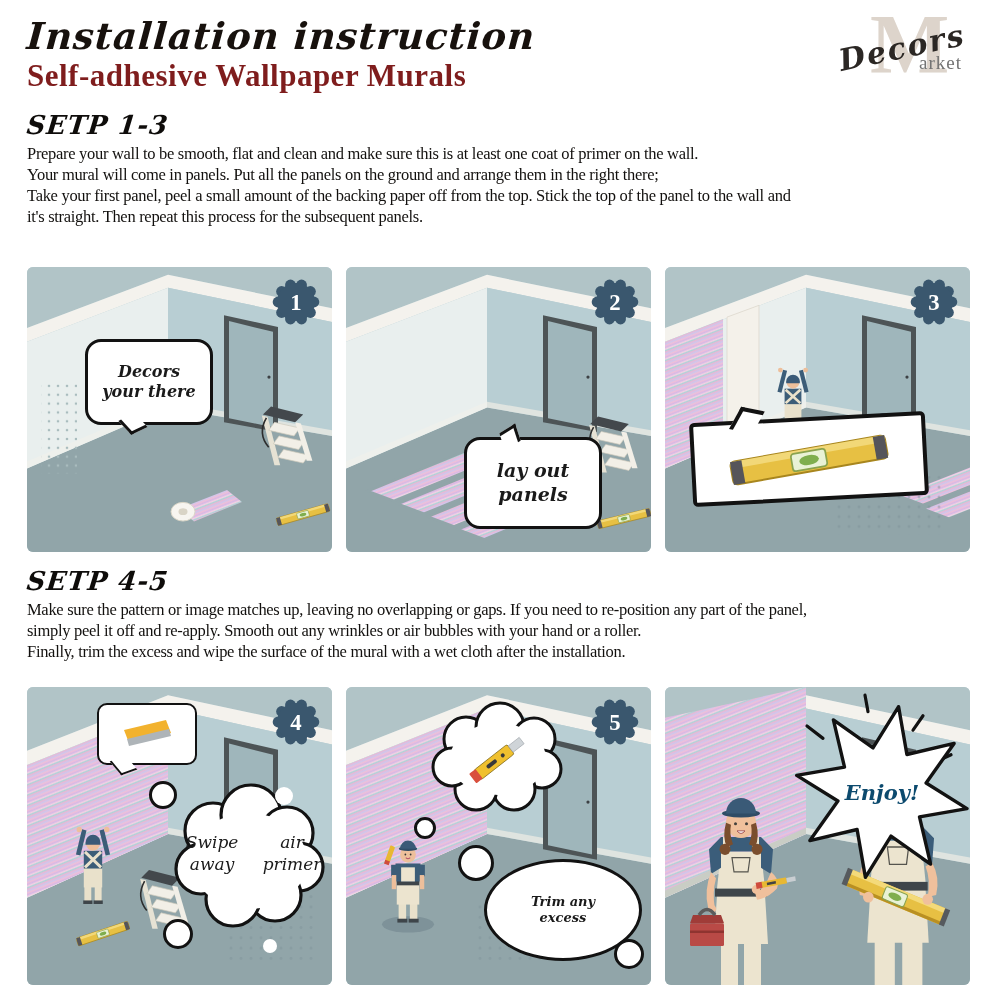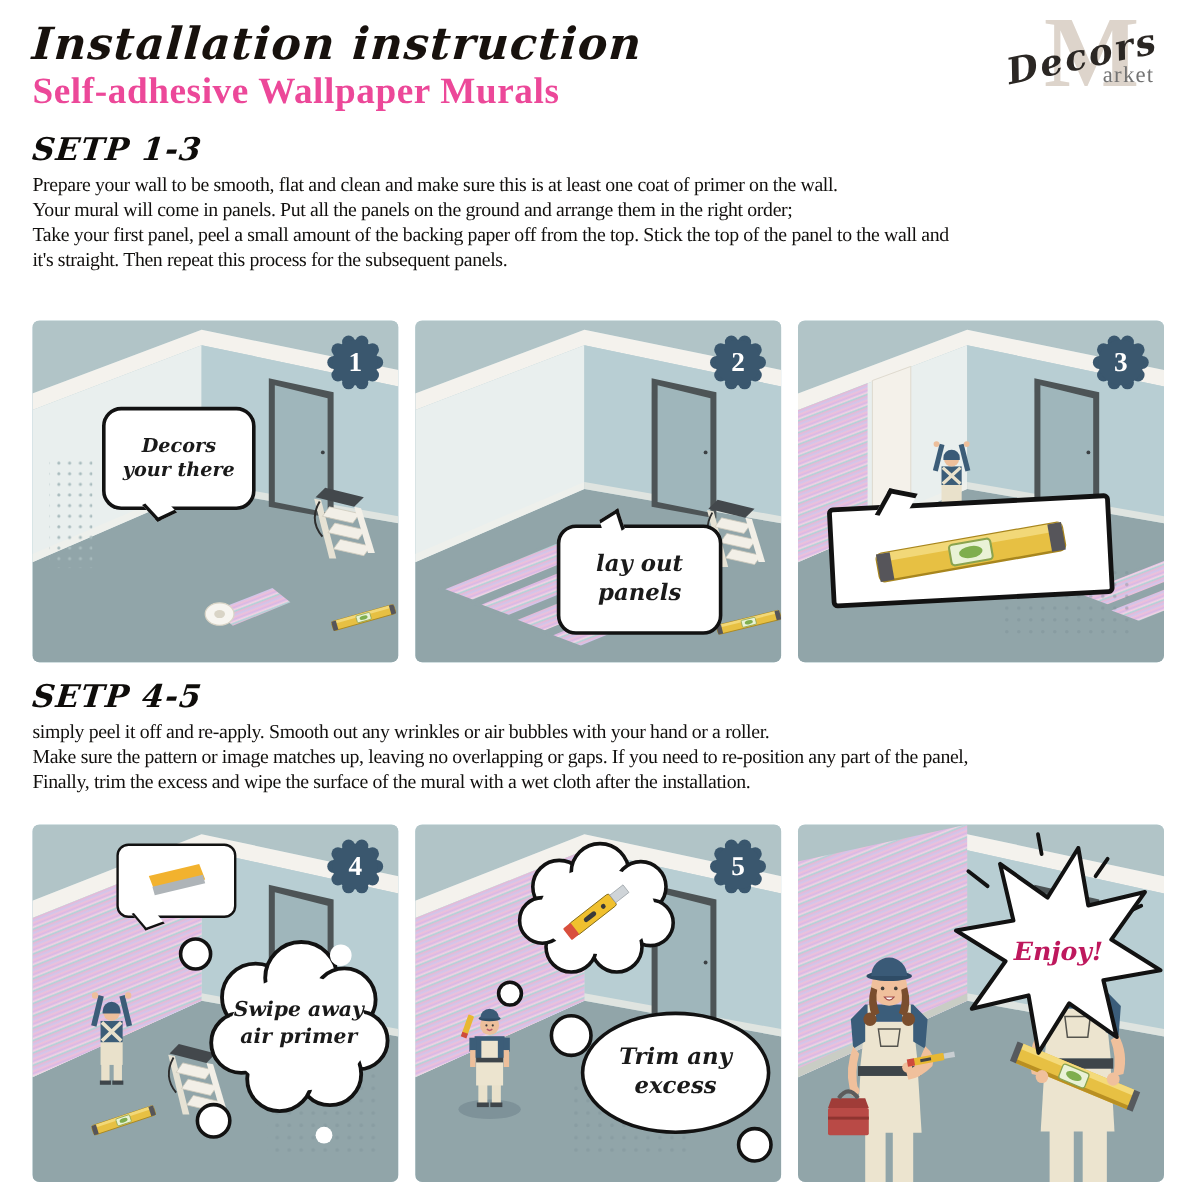--- a/index.html
+++ b/index.html
@@ -4,21 +4,21 @@
 <style>
   html,body{margin:0;padding:0;background:#fff;}
   .page{position:relative;width:1000px;height:1000px;background:#fff;overflow:hidden;
         font-family:"Liberation Serif",serif;color:#17130f;}
 
   
   .title{position:absolute;left:27px;top:14px;font-family:"DejaVu Serif",serif;
          font-style:italic;font-weight:bold;font-size:37px;letter-spacing:1px;color:#17110d;
          transform:skewX(-4deg);transform-origin:left;}
   .subtitle{position:absolute;left:27px;top:58px;font-family:"Liberation Serif",serif;
-            font-weight:bold;font-size:31px;color:#ec4899;letter-spacing:.5px;}
+            font-weight:bold;font-size:31px;color:#7f1d1d;letter-spacing:.5px;}
   .logo{position:absolute;left:836px;top:8px;width:156px;height:88px;}
   .logo .big-m{position:absolute;left:34px;top:-12px;font-family:"Liberation Serif",serif;
                font-size:84px;color:#ddd4cb;font-weight:bold;}
   .logo .script{position:absolute;left:2px;top:22px;font-family:"DejaVu Serif",serif;
                 font-style:italic;font-weight:bold;font-size:30px;color:#2b2724;
                 transform:rotate(-12deg);letter-spacing:2px;}
   .logo .rest{position:absolute;left:83px;top:44px;font-family:"Liberation Serif",serif;
               font-size:19px;color:#737373;letter-spacing:1px;}
 
   
@@ -50,37 +50,37 @@
   .b-layout{left:118px;top:170px;width:132px;height:86px;font-size:19px;border-width:3.5px;}
   .b-layout::after{left:34px;top:-12px;border-right:3.5px solid #121212;border-top:3.5px solid #121212;
                    transform:rotate(-18deg) skewY(-14deg);}
   .b-level{left:26px;top:150px;width:228px;height:76px;border-width:4px;border-radius:5px;
            transform:rotate(-3deg);}
   .b-level::after{left:42px;top:-16px;width:20px;height:20px;border-left:4px solid #121212;
                   border-top:4px solid #121212;transform:rotate(14deg) skewX(-18deg);}
   .b-tool{left:70px;top:16px;width:96px;height:58px;border-width:2.5px;border-radius:10px;}
   .b-tool::after{left:16px;bottom:-11px;border-left:2.5px solid #121212;border-bottom:2.5px solid #121212;
                  transform:rotate(-20deg) skewX(20deg);}
-  .b-trim{left:138px;top:156px;width:152px;height:96px;border-radius:50%;font-size:19px;border-width:3.5px;}
+  .b-trim{left:138px;top:172px;width:152px;height:96px;border-radius:50%;font-size:13px;border-width:3.5px;}
   .b-trim::after{display:none;}
 
   
   .dot{position:absolute;background:#fff;border-radius:50%;}
   .dot.ring{border:3px solid #121212;}
 
   
   .cloud-wrap{position:absolute;}
-  .cloud-text{position:absolute;inset:0;display:flex;flex-direction:column;justify-content:center;
-              align-items:center;font-family:"DejaVu Serif",serif;font-style:italic;font-weight:bold;
+  .cloud-text{position:absolute;inset:0;display:flex;justify-content:center;
+              align-items:center;font-family:"DejaVu Serif",serif;font-style:italic;font-weight:normal;
               font-size:17px;color:#1a1a1a;text-align:center;line-height:1.3;}
 
   
   .burst-wrap{position:absolute;left:122px;top:18px;width:190px;height:175px;}
   .burst-text{position:absolute;inset:0;display:flex;justify-content:center;align-items:center;
-              font-family:"DejaVu Serif",serif;font-style:italic;font-weight:bold;font-size:21px;color:#be185d;}
+              font-family:"DejaVu Serif",serif;font-style:italic;font-weight:bold;font-size:21px;color:#0c4a6e;}
 </style>
 </head>
 <body>
 
 <svg width="0" height="0" style="position:absolute">
   <defs>
     <linearGradient id="mural" gradientUnits="userSpaceOnUse" x1="0" y1="0" x2="3.4" y2="8.7" spreadMethod="repeat">
       <stop offset="0" stop-color="#eec0d9"></stop>
         <stop offset="0.18" stop-color="#d8b8e6"></stop>
       <stop offset="0.36" stop-color="#f2d3e3"></stop>
@@ -173,21 +173,21 @@
   <div class="subtitle">Self-adhesive  Wallpaper Murals</div>
   <div class="logo">
     <span class="big-m">M</span>
     <span class="script">Decors</span>
     <span class="rest">arket</span>
   </div>
 
   <div class="sec-heading" style="top:110px">SETP 1-3</div>
   <div class="para" style="top:143px">
     <div class="line">Prepare your wall to be smooth, flat and clean and make sure this is at least one coat of primer on the wall.</div>
-    <div class="line">Your mural will come in panels. Put all the panels on the ground and arrange them in the right order;</div>
+    <div class="line">Your mural will come in panels. Put all the panels on the ground and arrange them in the right there;</div>
     <div class="line">Take your first panel, peel a small amount of the backing paper off from the top. Stick the top of the panel to the wall and</div>
     <div class="line">it's straight. Then repeat this process for the subsequent panels.</div>
   </div>
 
   <div class="row row1" style="top:267px">
 
     <div class="panel">
       <svg class="scene" viewBox="0 0 305 290" preserveAspectRatio="none">
         <use href="#room"></use>
         <rect x="14" y="118" width="36" height="92" fill="url(#dotpat)"></rect>
@@ -294,22 +294,22 @@
           <g transform="translate(95,28) rotate(-7)">
             <use href="#level" transform="scale(2.9)"></use>
           </g>
         </svg>
       </div>
     </div>
   </div>
 
   <div class="sec-heading" style="top:566px">SETP 4-5</div>
   <div class="para" style="top:599px">
+    <div class="line">Make sure the pattern or image matches up, leaving no overlapping or gaps. If you need to re-position any part of the panel,</div>
     <div class="line">simply peel it off and re-apply. Smooth out any wrinkles or air bubbles with your hand or a roller.</div>
-    <div class="line">Make sure the pattern or image matches up, leaving no overlapping or gaps. If you need to re-position any part of the panel,</div>
     <div class="line">Finally, trim the excess and wipe the surface of the mural with a wet cloth after the installation.</div>
   </div>
 
   <div class="row row2" style="top:687px">
 
     <div class="panel">
       <svg class="scene" viewBox="0 0 305 290" preserveAspectRatio="none">
         <use href="#room"></use>
         <polygon points="0,76 141,21 141,143 0,205" fill="url(#mural)"></polygon>
         <rect x="196" y="200" width="96" height="66" fill="url(#dotfloor)" opacity="0.4"></rect>

